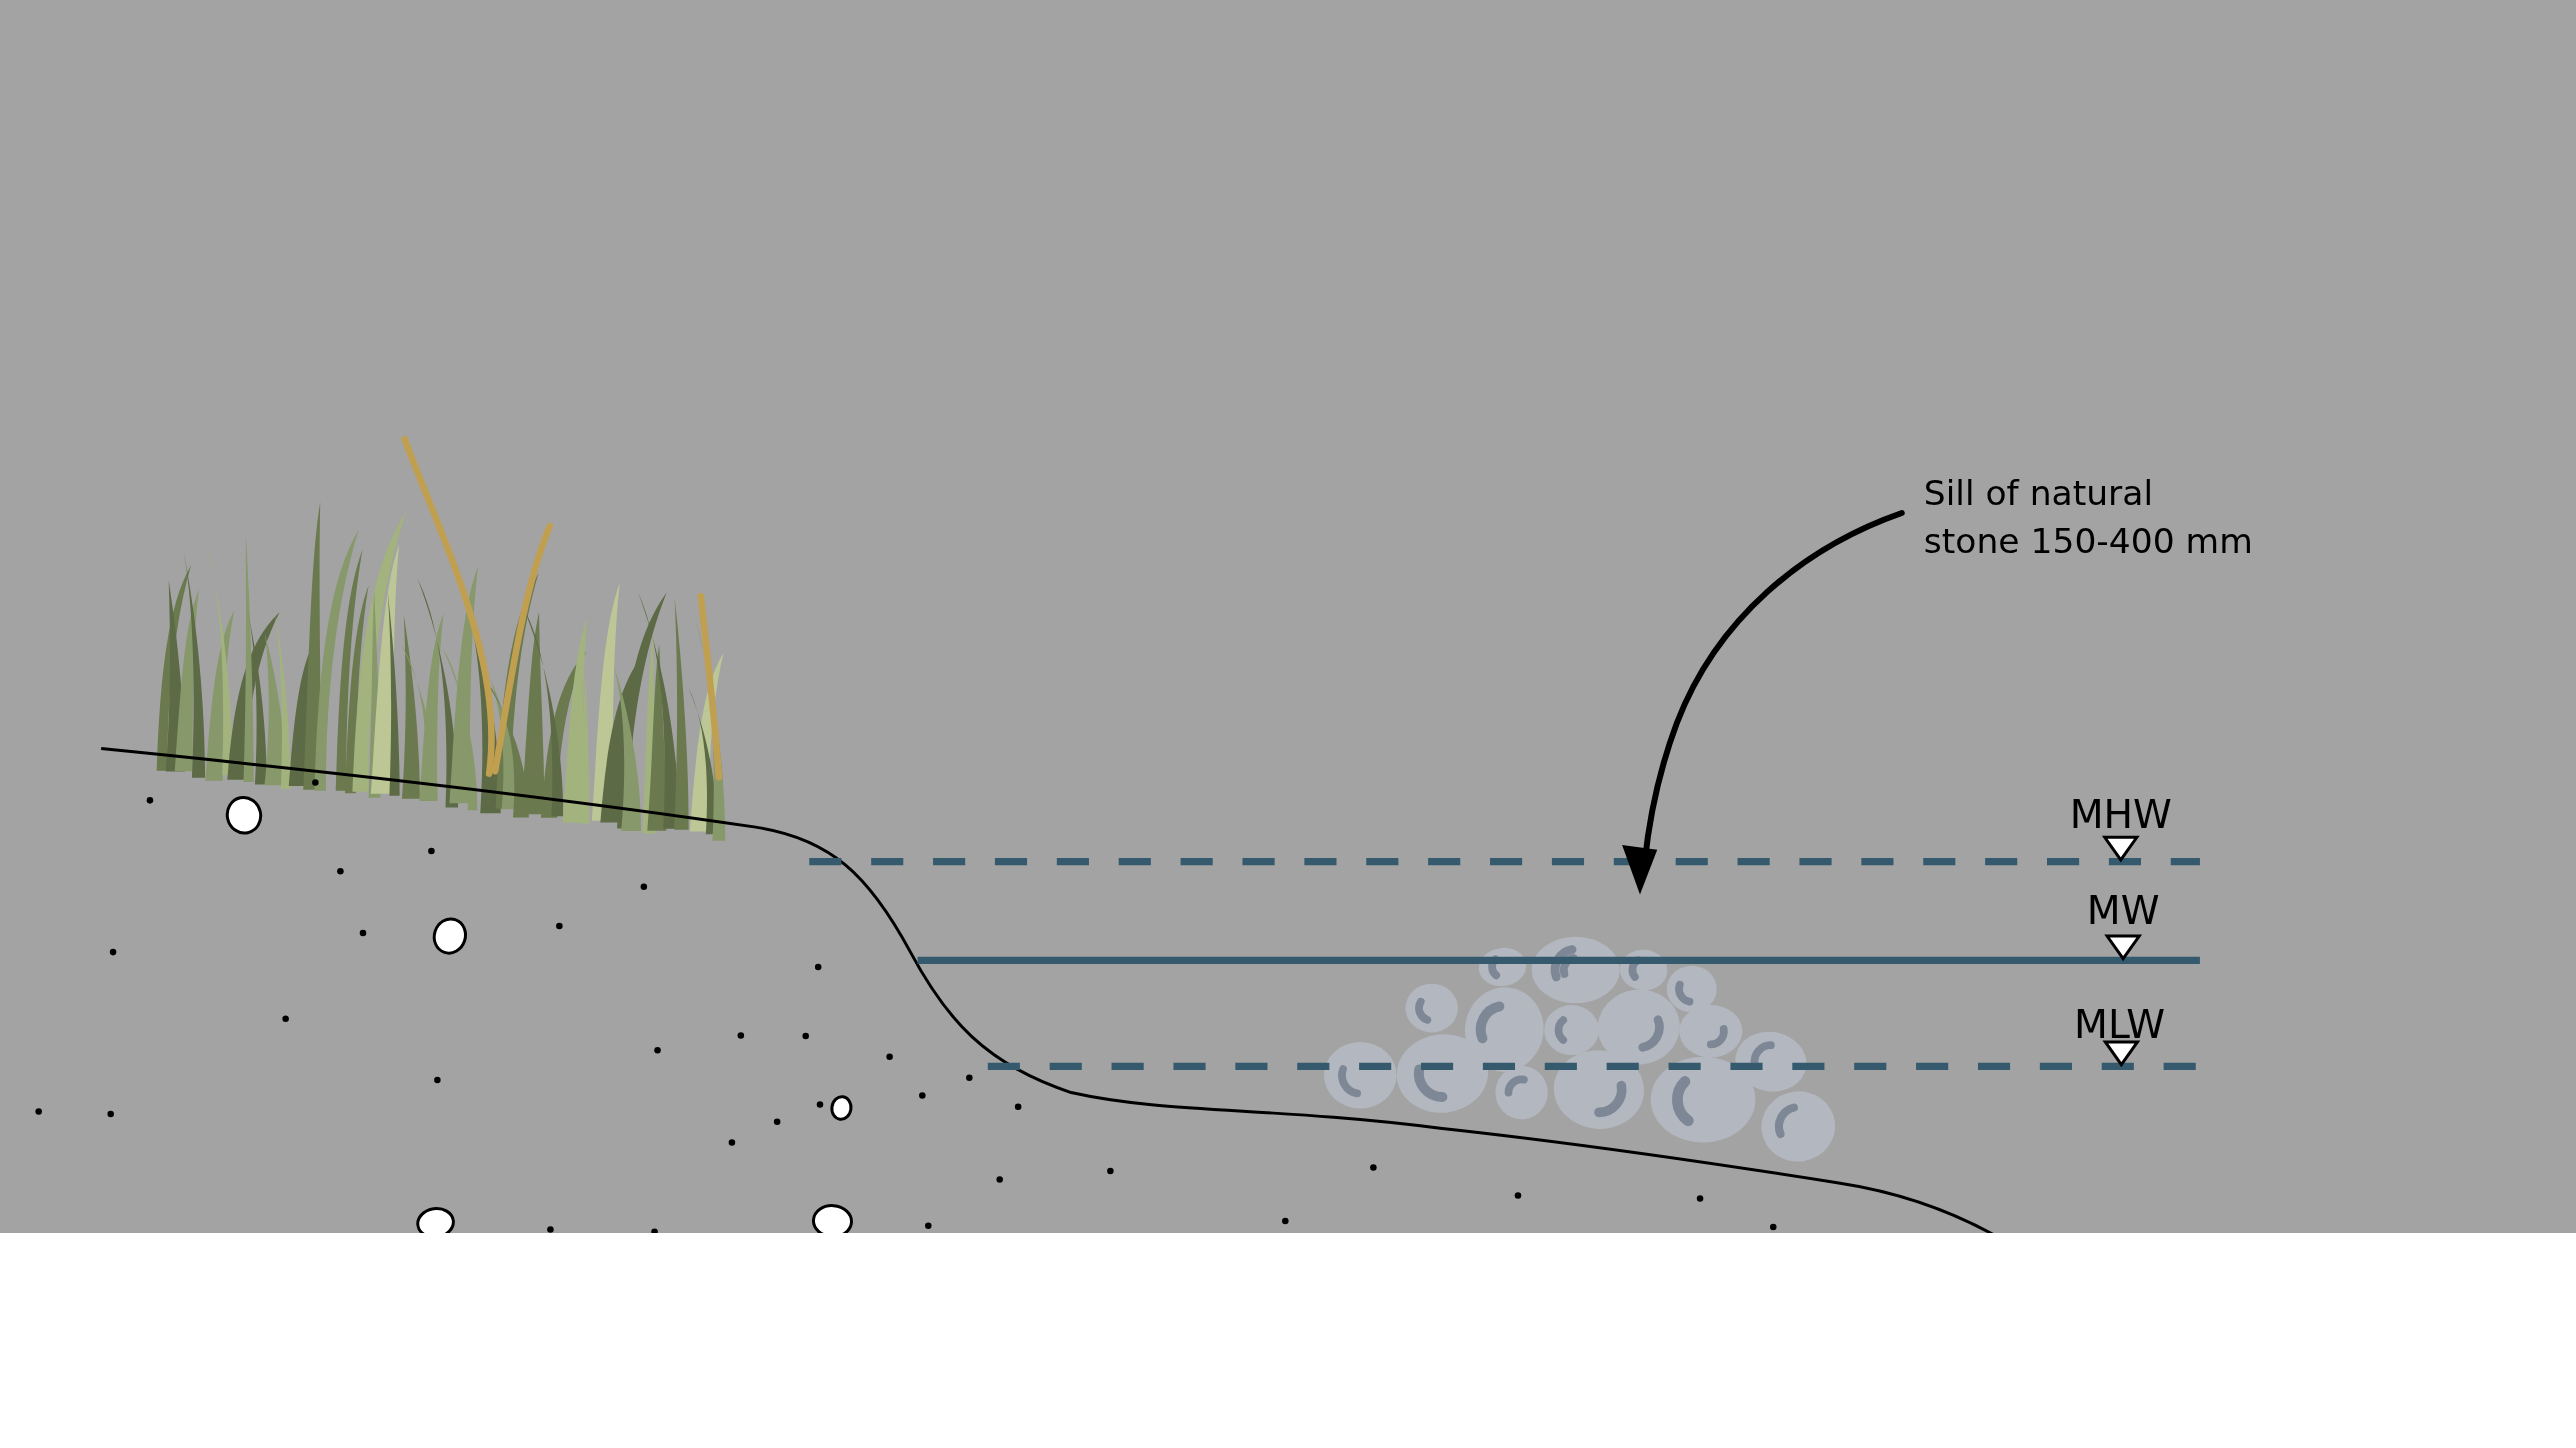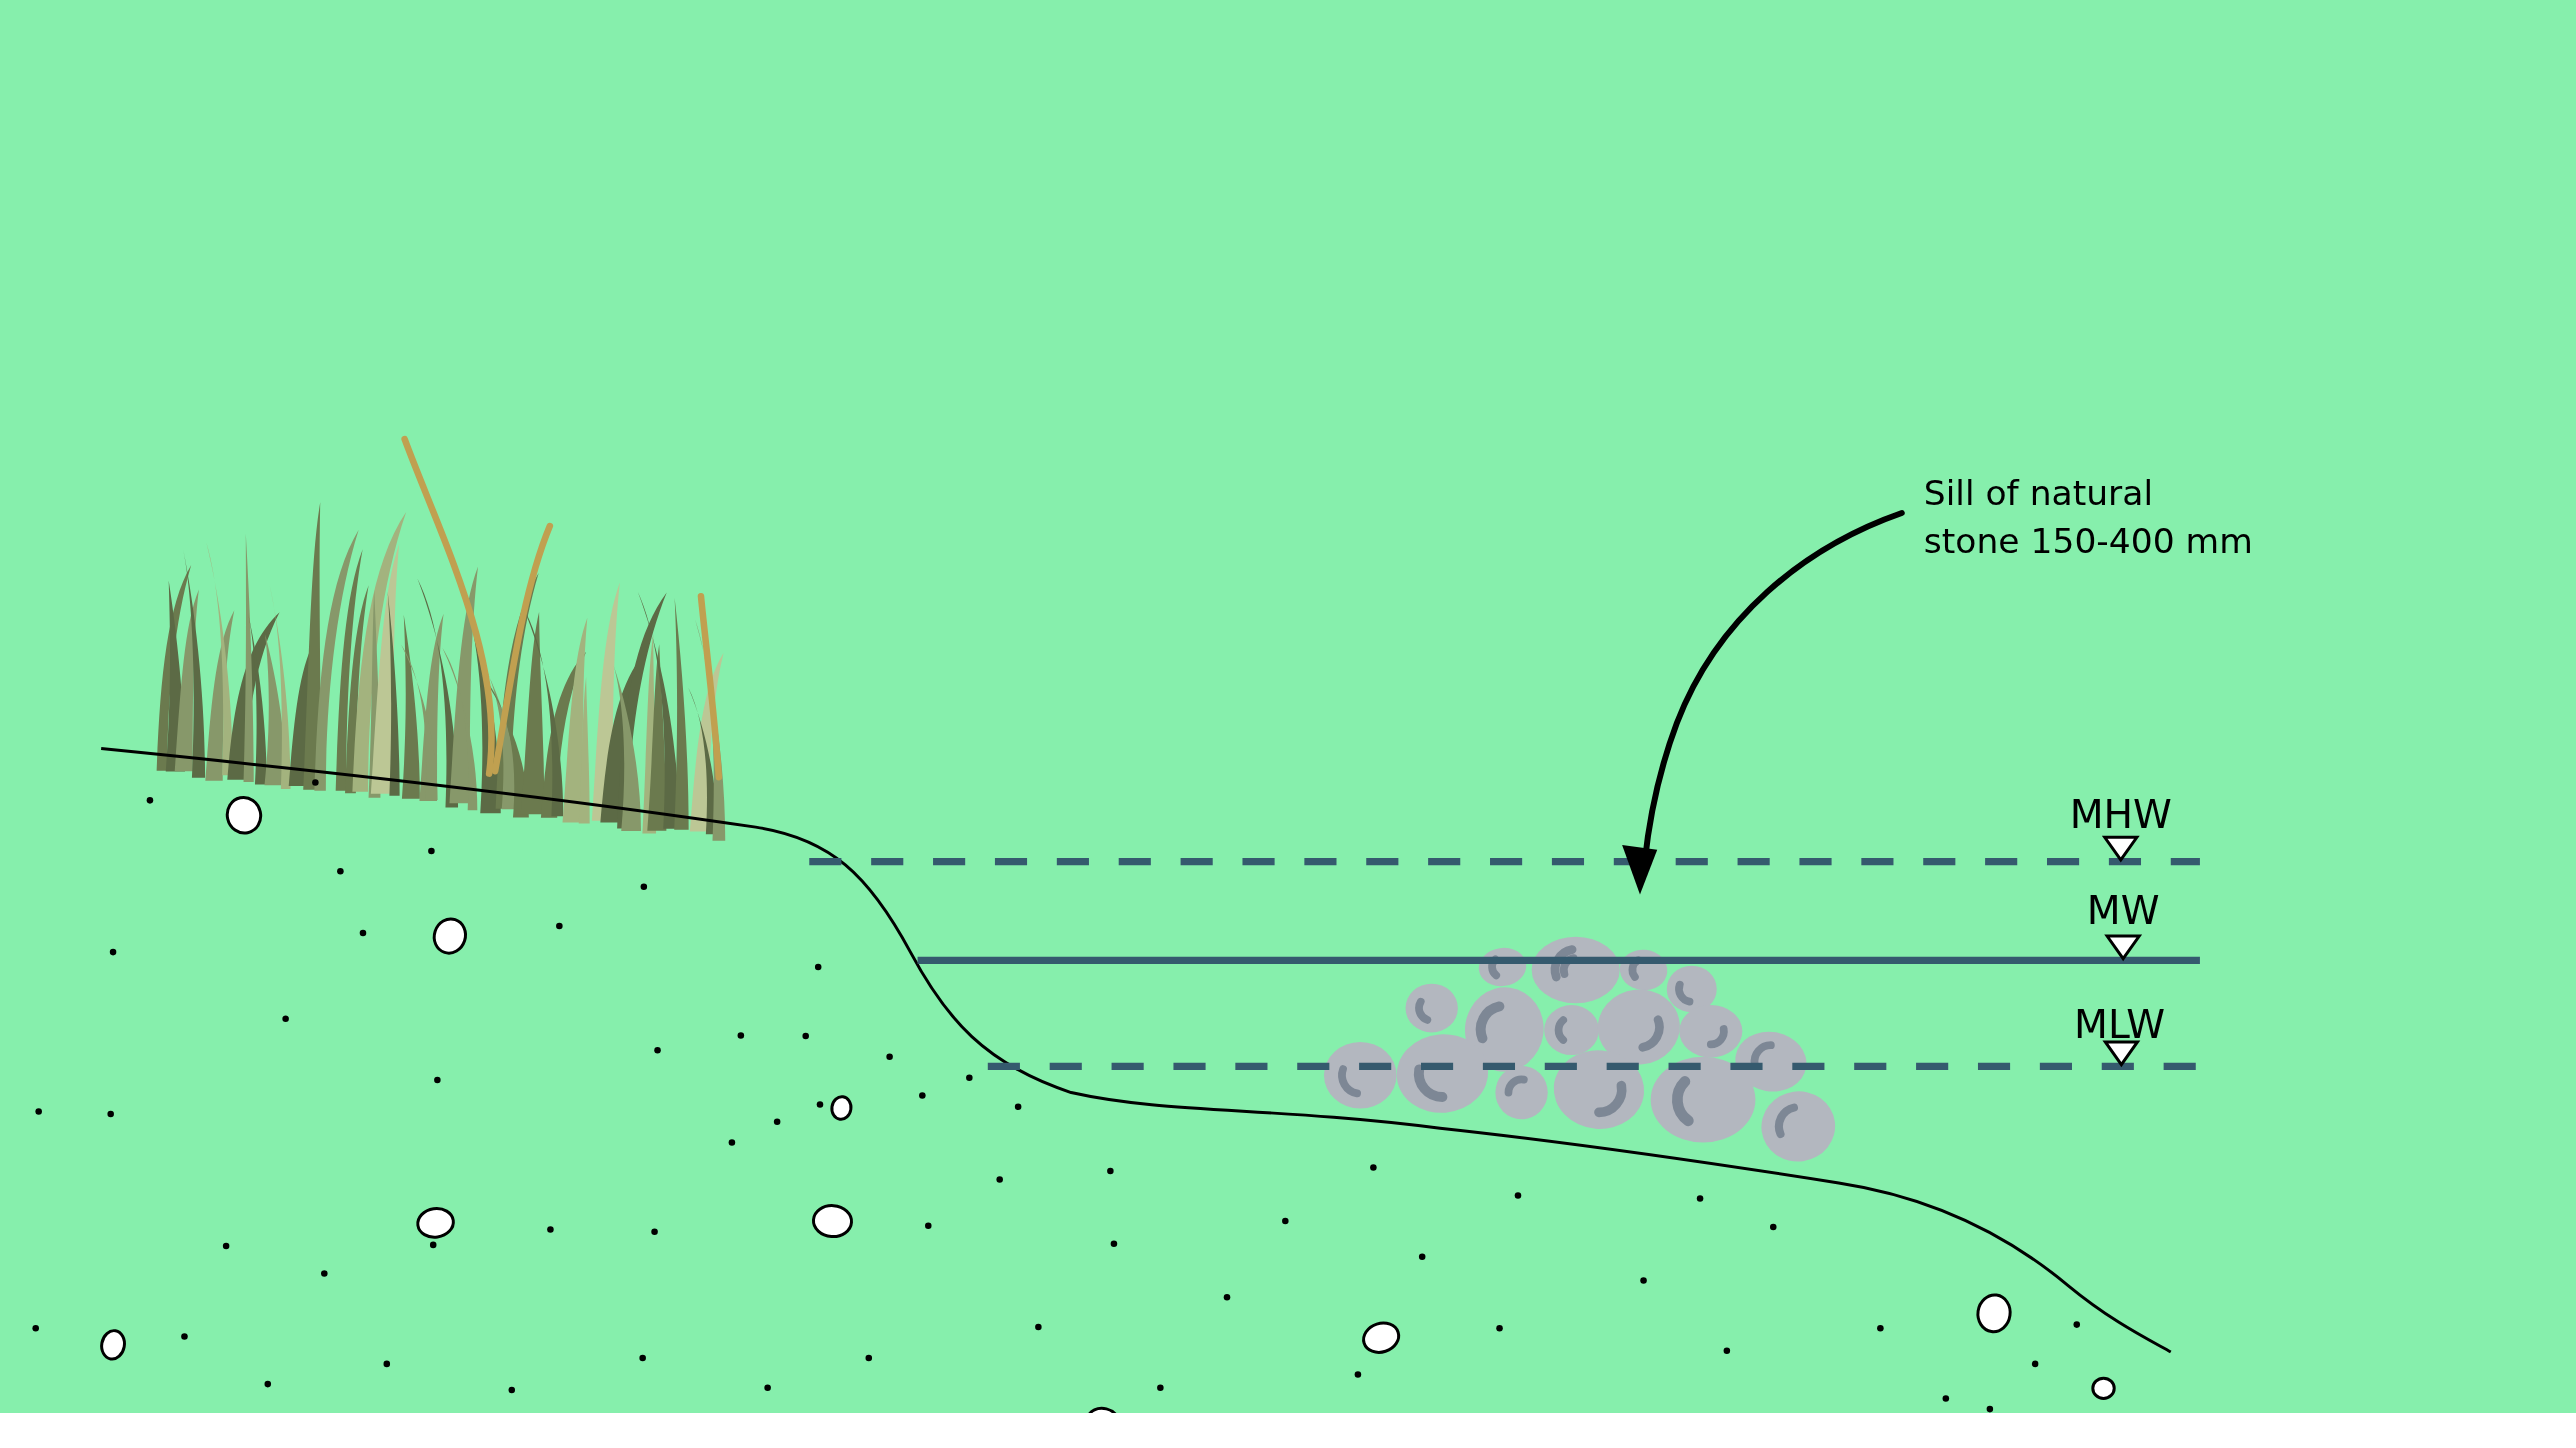--- a/index.html
+++ b/index.html
@@ -1,16 +1,16 @@
 <!DOCTYPE html>
 <html style="font-size:9.5px"><head>
 <meta charset="utf-8">
 <style>
   html,body{margin:0;padding:0;background:#ffffff;}
-  .stage{position:relative;width:2576px;height:1413px;background:#86efac;overflow:hidden;}
+  .stage{position:relative;width:2576px;height:1233px;background:#a3a3a3;overflow:hidden;}
   svg{display:block;}
   text{font-family:"DejaVu Sans","Liberation Sans",sans-serif;fill:#000000;}
   .ann{font-size:58px;}
   .lvl{font-size:66px;text-anchor:middle;}
 </style>
 </head>
 <body>
 
 <div class="stage">
   <svg id="scene" width="2576" height="1449" viewBox="0 0 4329 2435">

